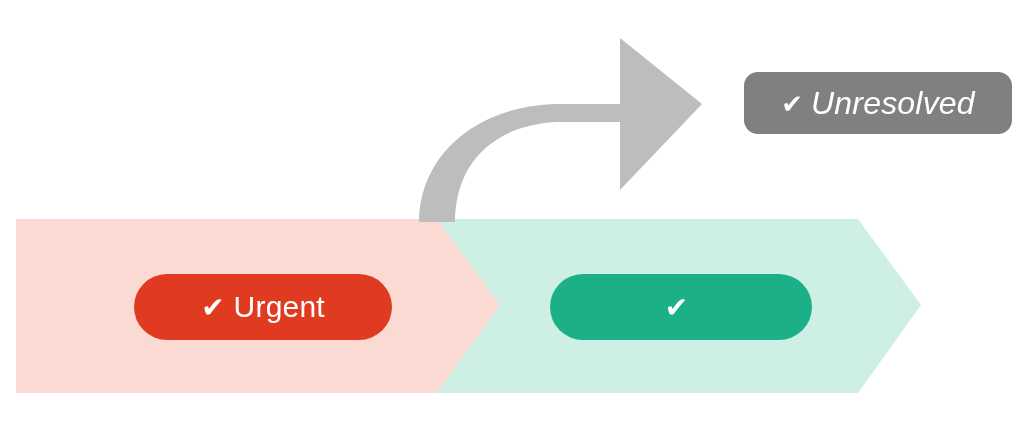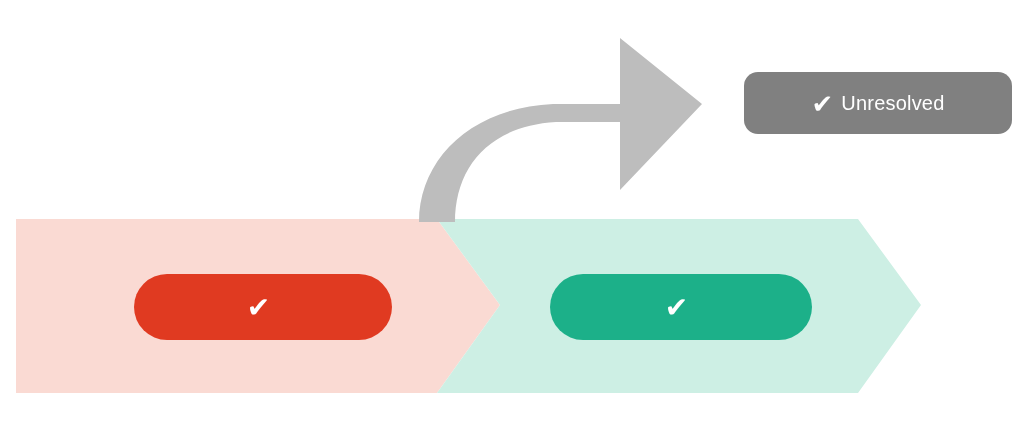--- a/index.html
+++ b/index.html
@@ -82,21 +82,22 @@
     width: 268px;
     height: 62px;
     background: #808080;
     border-radius: 14px;
   }
   #pill-unresolved .check {
     font-size: 26px;
     margin-right: 8px;
   }
   #pill-unresolved .pill-label {
-    font-size: 20px;
+    font-size: 32px;
+    font-style: italic;
   }
 </style>
 </head>
 <body>
 
 <div id="stage">
 
   <svg class="band-layer" viewBox="0 0 1032 442">
 
     <polygon points="16,219 437,219 500,305 437,393 16,393" fill="#fadad3"></polygon>
@@ -112,20 +113,21 @@
              L 702,104
              L 620,190
              L 620,122
              L 556,122
              C 488,126 455,168 455,222
              Z" fill="#bdbdbd"></path>
   </svg>
 
   <div class="pill" id="pill-urgent">
     <span class="check">✔</span>
+    <span class="pill-label">Urgent</span>
   </div>
 
   <div class="pill" id="pill-resolved">
     <span class="check">✔</span>
   </div>
 
   <div class="pill" id="pill-unresolved">
     <span class="check">✔</span>
     <span class="pill-label">Unresolved</span>
   </div>

